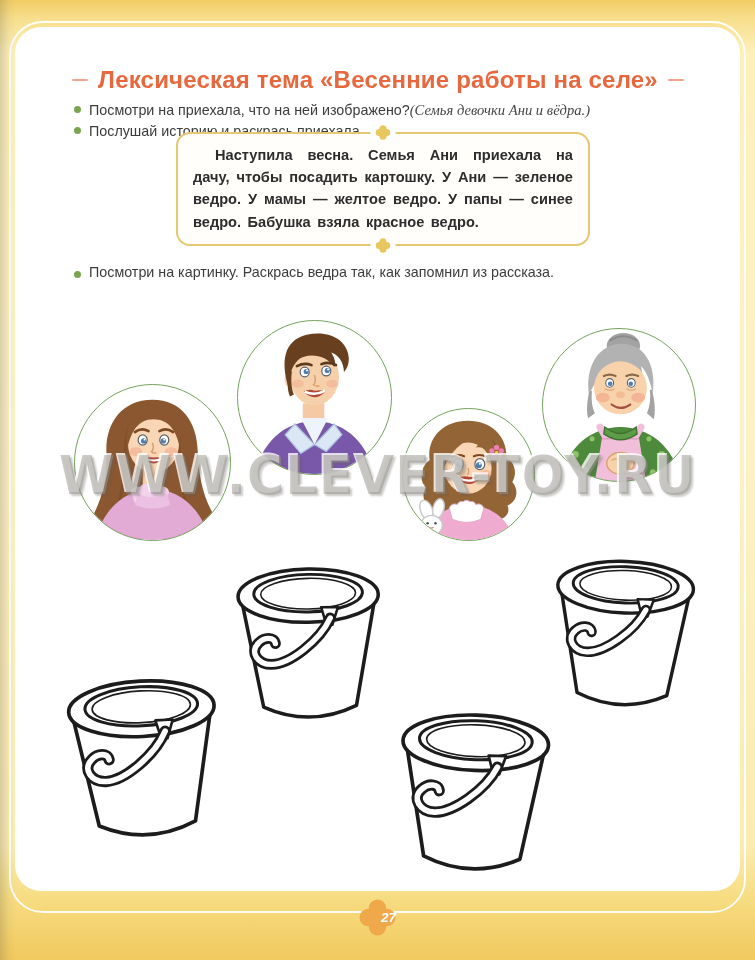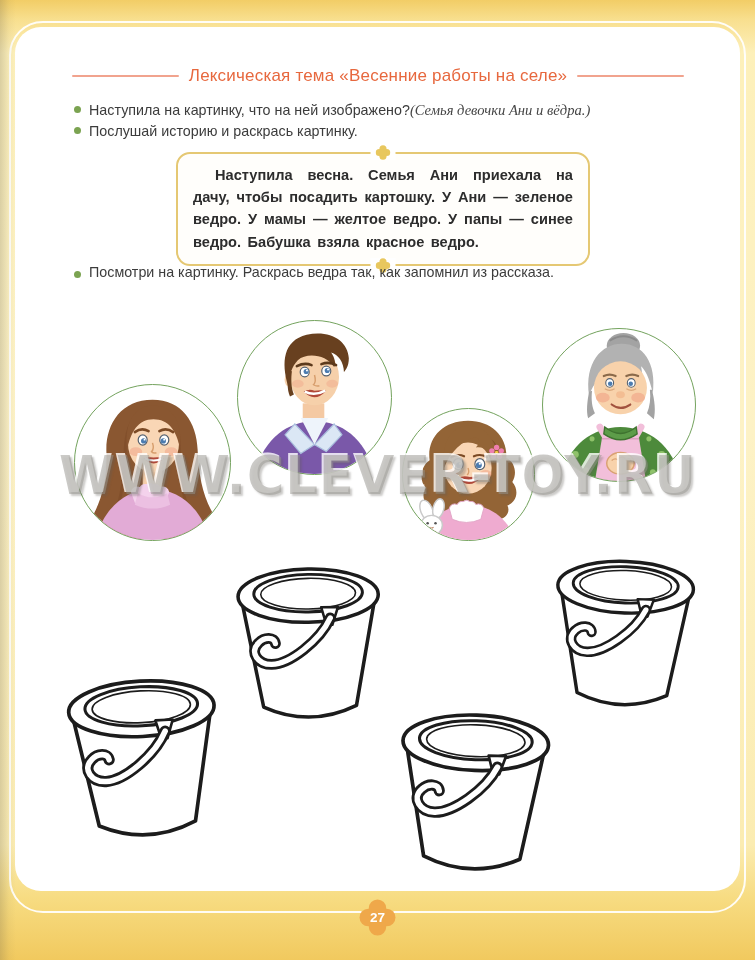--- a/index.html
+++ b/index.html
@@ -9,31 +9,31 @@
   .frame-line{position:absolute;left:9px;top:21px;width:733px;height:888px;
     border:2px solid rgba(255,255,255,.92);border-radius:34px;}
   .page{position:absolute;left:15px;top:27px;width:725px;height:864px;
     background:#fff;border-radius:26px;}
   .scan-shadow{position:absolute;left:0;top:0;width:16px;height:100%;z-index:60;pointer-events:none;
     background:linear-gradient(90deg,rgba(95,88,70,.22),rgba(95,88,70,.05) 55%,rgba(95,88,70,0));}
 
   
   .title-row{position:absolute;left:72px;top:66px;width:612px;display:flex;align-items:center;gap:10px;z-index:5;}
   .title-row .line{flex:1;height:2px;background:#f1a38e;border-radius:1px;}
-  .page-title{color:#e7683e;font-weight:normal;font-size:17px;white-space:nowrap;letter-spacing:.2px;}
+  .page-title{color:#e7683e;font-weight:bold;font-size:24px;white-space:nowrap;letter-spacing:.2px;}
 
   
   .task{position:absolute;left:74px;width:620px;display:flex;align-items:flex-start;
     font-size:14.3px;color:#3c3c3c;line-height:1.3;z-index:5;}
   .task .dot{width:7px;height:7px;border-radius:50%;background:#7ba351;margin:5px 8px 0 0;flex:none;}
   .task .hint{font-family:"Liberation Serif",serif;font-style:italic;font-size:14.6px;color:#454545;}
   .task1{top:101px;} .task2{top:122px;} .task3{top:263px;align-items:center;}
 
   
-  .story-box{position:absolute;left:176px;top:152px;width:410px;z-index:5;
+  .story-box{position:absolute;left:176px;top:132px;width:410px;z-index:5;
     border:2.5px solid #e5c873;border-radius:14px;background:#fffefb;}
   .story-text{padding:10px 15px 11px 15px;font-weight:bold;font-size:14.6px;line-height:1.52;
     color:#2d2d2d;text-align:justify;text-indent:22px;word-spacing:2.5px;}
   .orn{position:absolute;left:50%;transform:translateX(-50%);background:#fff;padding:0 5px;line-height:0;}
   .orn-top{top:-9px;} .orn-bottom{bottom:-9px;}
 
   
   .portrait{position:absolute;border-radius:50%;overflow:hidden;background:#fff;
     border:1.6px solid #74a35e;z-index:10;}
   .portrait svg{display:block;width:100%;height:100%;}
@@ -52,22 +52,22 @@
   .bucket{position:absolute;z-index:12;}
   .bucket svg{display:block;width:100%;height:100%;}
   .b1{left:230px;top:556px;width:158px;height:176px;transform:rotate(-1deg);}
   .b2{left:546px;top:549px;width:156px;height:170px;transform:rotate(2deg);}
   .b3{left:62px;top:666px;width:164px;height:186px;transform:rotate(-3deg);}
   .b4{left:392px;top:699px;width:164px;height:188px;transform:rotate(2deg);}
 
   
   .badge{position:absolute;left:359px;top:899px;width:37px;height:37px;z-index:40;}
   .badge svg{position:absolute;left:0;top:0;}
-  .badge .num{position:absolute;left:0;top:0;width:37px;height:37px;display:flex;align-items:center;
-    justify-content:center;color:#fff;font-weight:bold;font-size:13.5px;}
+  .badge .num{position:absolute;left:11px;top:0;width:37px;height:37px;display:flex;align-items:center;
+    justify-content:center;color:#fff;font-weight:bold;font-size:13.5px;font-style:italic;}
 </style>
 </head>
 <body>
 
 <div class="root">
 
   <div class="frame-line"></div>
   <div class="page"></div>
 
   <svg width="0" height="0" style="position:absolute" aria-hidden="true">
@@ -92,25 +92,25 @@
   </svg>
 
   <div class="title-row">
     <div class="line"></div>
     <div class="page-title">Лексическая тема «Весенние работы на селе»</div>
     <div class="line"></div>
   </div>
 
   <div class="task task1">
     <span class="dot"></span>
-    <span><span>Наступила на картинку, что на ней изображено?</span><span class="hint">(Семья девочки Ани и вёдра.)</span></span>
+    <span><span>Посмотри на приехала, что на ней изображено?</span><span class="hint">(Семья девочки Ани и вёдра.)</span></span>
   </div>
   <div class="task task2">
     <span class="dot"></span>
-    <span>Послушай историю и раскрась картинку.</span>
+    <span>Послушай историю и раскрась приехала.</span>
   </div>
 
   <div class="story-box">
     <span class="orn orn-top">
       <svg width="15" height="15" viewBox="0 0 36 36" fill="#e8c75e">
           <use href="#quatrefoil"></use>
         </svg>
     </span>
     <div class="story-text">Наступила весна. Семья Ани приехала на дачу, чтобы посадить картошку. У Ани — зеленое ведро. У мамы — желтое ведро. У папы — синее ведро. Бабушка взяла красное ведро.</div>
     <span class="orn orn-bottom">

